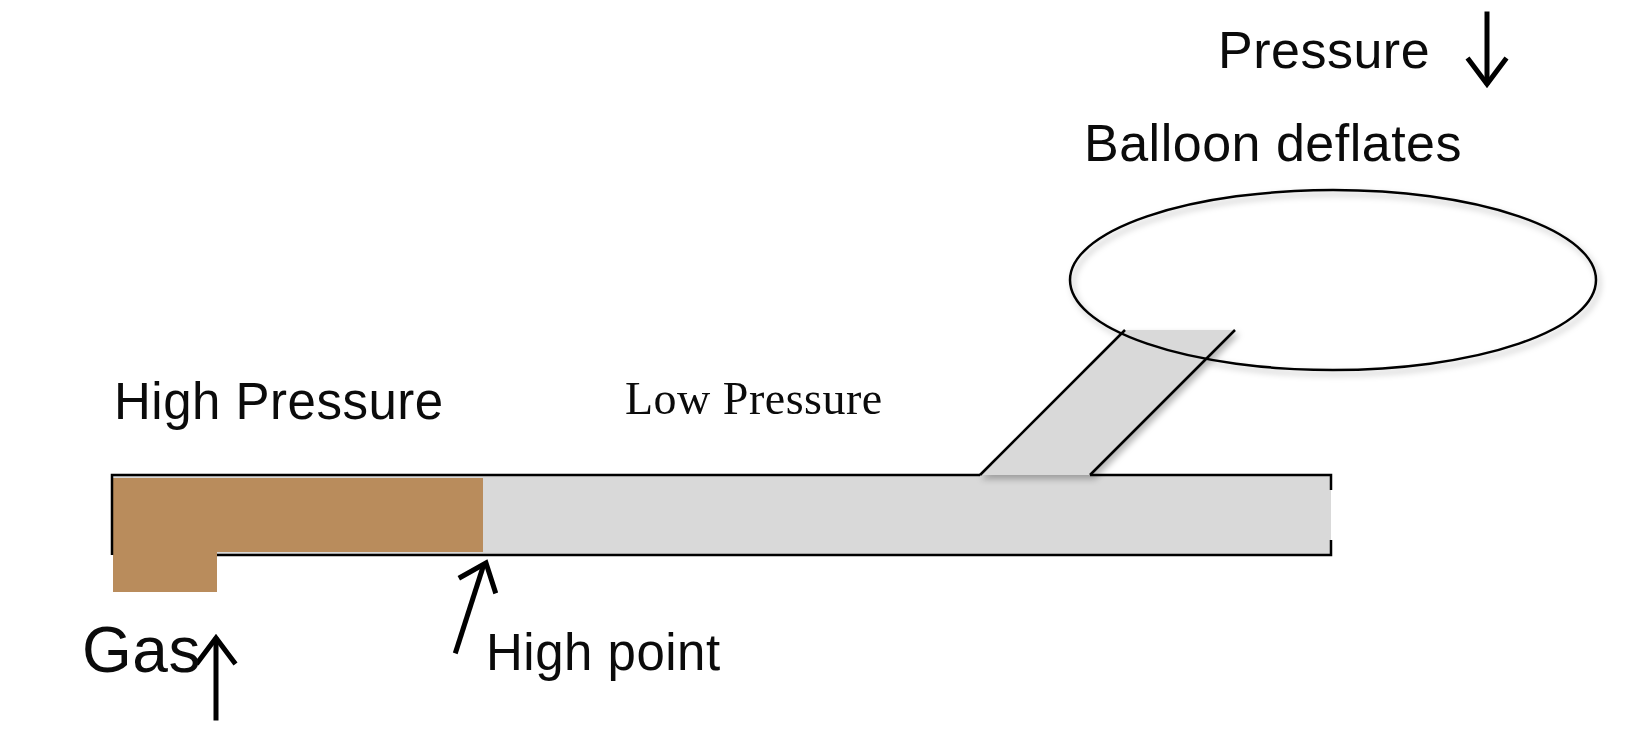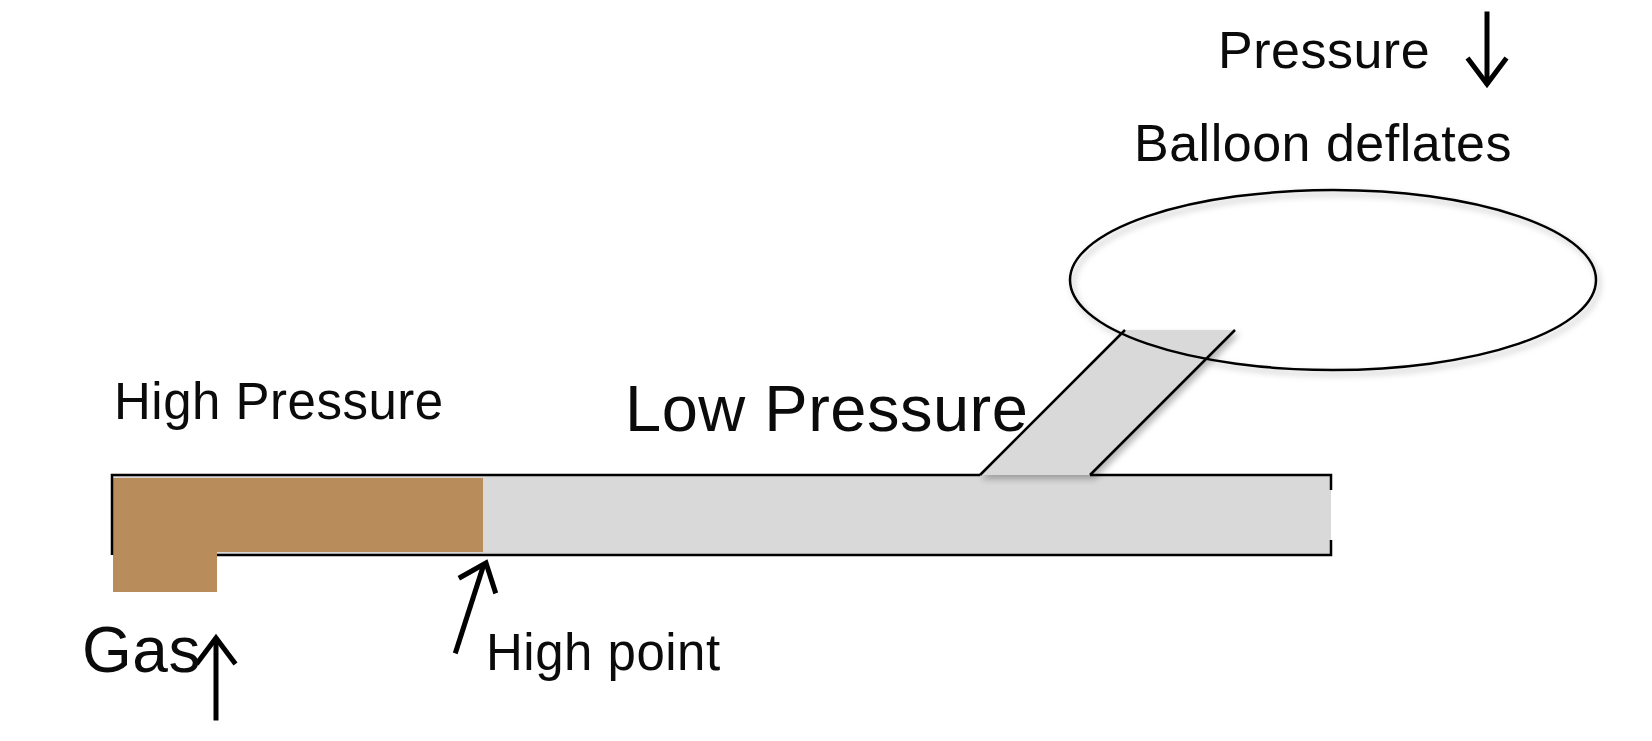--- a/index.html
+++ b/index.html
@@ -8,23 +8,23 @@
     font-family:"Liberation Sans","DejaVu Sans",sans-serif;
     color:#0b0b0b;
   }
   .stage{position:absolute;inset:0;width:1652px;height:541px;margin-left:10px;}
   svg.diagram{position:absolute;left:0;top:0;width:1652px;height:741px;display:block;}
   .label{
     position:absolute;white-space:nowrap;line-height:1;
     color:#0b0b0b;letter-spacing:0.5px;
   }
   .lbl-pressure        {left:1208px; top:24px;  font-size:52px;}
-  .lbl-balloon-deflates{left:1124px; top:117px; font-size:52px;}
+  .lbl-balloon-deflates{left:1074px; top:117px; font-size:52px;}
   .lbl-high-pressure   {left:104px;  top:376px; font-size:51px;text-align:center;}
-  .lbl-low-pressure    {left:615px;  top:376px; font-size:65px;}
+  .lbl-low-pressure    {left:615px;  top:376px; font-size:46px;font-family:Liberation Serif, serif;}
   .lbl-choke-point     {left:476px;  top:627px; font-size:51px;}
   .lbl-gas             {left:72px;   top:618px; font-size:64px;}
   .outline{fill:none;stroke:#000;stroke-width:2.5;}
   .arrow{fill:none;stroke:#000;stroke-width:5;stroke-linecap:square;stroke-linejoin:miter;}
   .balloon-group{filter:drop-shadow(3px 4px 3px rgba(0,0,0,0.28));}
 </style>
 </head>
 <body>
 
 <div class="stage">

